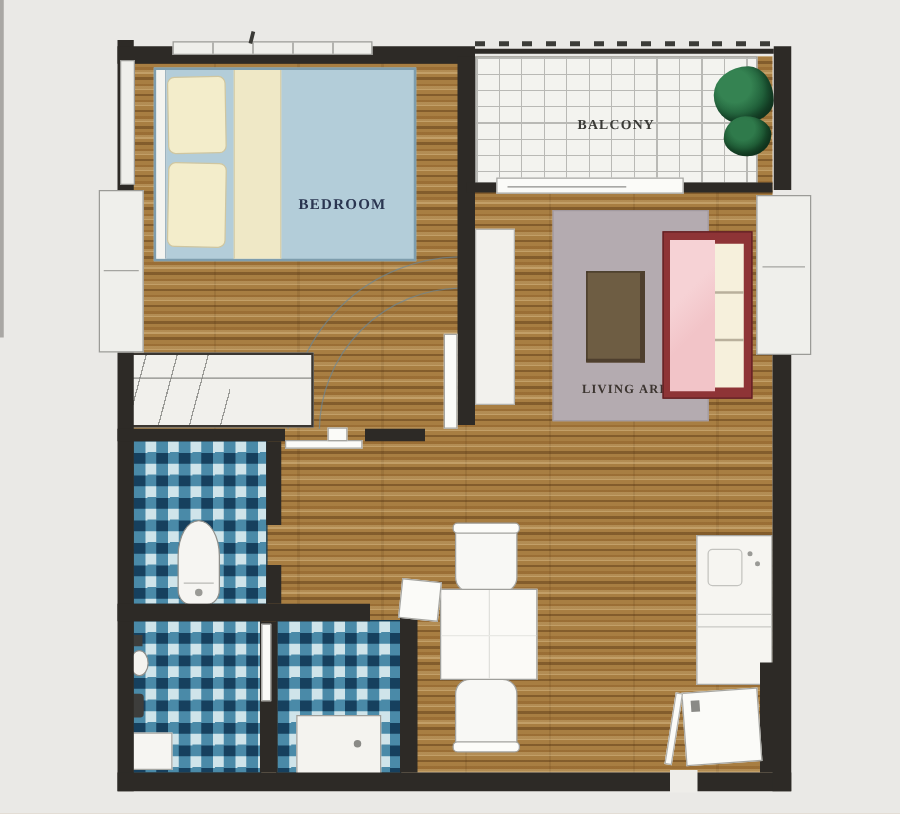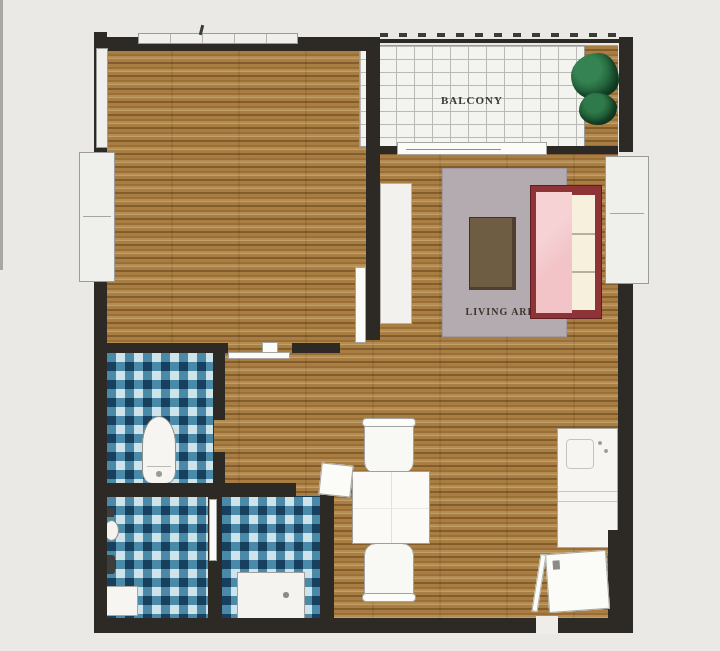--- a/index.html
+++ b/index.html
@@ -29,28 +29,43 @@
 </style>
 </head>
 <body>
 
 <div class="canvas">
 
   <div class="abs" style="left:0;top:0;width:3px;height:270px;background:#a9a7a4;"></div>
 
   <div class="abs wood" style="left:104px;top:45px;width:514px;height:573px;"></div>
 
-  <div class="abs bgrid" style="left:359px;top:45px;width:226px;height:102px;">
+  <div class="abs bgrid" style="left:380px;top:45px;width:226px;height:102px;">
     <div class="abs label" style="left:0;right:0;top:48px;font-size:11px;color:#3a3a36;">BALCONY</div>
   </div>
   <div class="abs" style="left:571px;top:53px;width:48px;height:46px;border-radius:58% 42% 55% 45% / 50% 60% 40% 50%;background:radial-gradient(circle at 35% 35%, #358352 0 30%, #1d5a36 60%, #123c22 100%);box-shadow:inset -4px -4px 6px rgba(0,0,0,.35);"></div>
   <div class="abs" style="left:579px;top:93px;width:38px;height:32px;border-radius:45% 55% 50% 50% / 55% 45% 55% 45%;background:radial-gradient(circle at 40% 30%, #2f7a4b 0 30%, #1a522f 60%, #113a20 100%);box-shadow:inset -3px -3px 5px rgba(0,0,0,.35);"></div>
   <div class="abs" style="left:380px;top:33px;width:239px;height:4px;background-image:repeating-linear-gradient(90deg,#3c3c38 0 8px,transparent 8px 19px);"></div>
   <div class="abs wall" style="left:378px;top:39px;width:241px;height:4px;"></div>
 
+  <div class="abs" style="left:104px;top:51px;width:262px;height:292px;overflow:hidden;">
+
+    <div class="abs arc" style="left:126px;top:154px;width:280px;height:280px;"></div>
+    <div class="abs arc" style="left:151px;top:179px;width:230px;height:230px;"></div>
+
+    <div class="abs" style="left:19px;top:3px;width:210px;height:155px;background:#b3cdd9;border:2px solid #7e9dad;">
+      <div class="abs" style="left:0;top:0;bottom:0;width:8px;background:#f4f4f0;border-right:1px solid #9fb4bf;"></div>
+      <div class="abs" style="left:9px;top:5px;width:47px;height:62px;background:#f3edcb;border:1px solid #cfc6a0;border-radius:6px;transform:rotate(-1deg);"></div>
+      <div class="abs" style="left:9px;top:74px;width:47px;height:68px;background:#f3edcb;border:1px solid #cfc6a0;border-radius:6px;transform:rotate(1deg);"></div>
+      <div class="abs" style="left:62px;top:0;bottom:0;width:38px;background:#efe8c6;border-left:1px solid #d8d0ac;border-right:1px solid #d8d0ac;"></div>
+    </div>
+
+    <div class="abs" style="left:-1px;top:231px;width:148px;height:60px;background:#f1f0ec;border:2px solid #3a3631;background-image:linear-gradient(#8a8a86,#8a8a86),repeating-linear-gradient(105deg,transparent 0 11px,#9a9a96 11px 12px,transparent 12px 24px);background-size:100% 1px,55% 100%;background-position:0 18px,0 0;background-repeat:no-repeat;"></div>
+    <div class="abs label" style="left:100px;top:105px;width:140px;font-size:12px;color:#2a3550;">BEDROOM</div>
+  </div>
 
   <div class="abs" style="left:442px;top:168px;width:125px;height:169px;background:#b4abb0;border:1px solid #a29aa0;">
     <div class="abs label" style="left:0;right:0;bottom:19px;font-size:10px;color:#3c3530;">LIVING AREA</div>
     <div class="abs" style="left:26px;top:48px;width:47px;height:73px;background:#6e5d43;border:1px solid #3f3322;border-right:4px solid #4e3f2e;border-bottom:3px solid #4e3f2e;"></div>
   </div>
   <div class="abs" style="left:530px;top:185px;width:72px;height:134px;background:#8e3436;border:1px solid #5e1f22;">
     <div class="abs" style="left:5px;top:6px;width:36px;height:121px;background:linear-gradient(135deg,#f6d2d5 0 35%,#f2c4c8 60%);"></div>
     <div class="abs" style="left:41px;top:9px;width:23px;height:115px;background:#f6f0dc;">
       <div class="abs cushline" style="left:0;right:0;top:38px;height:2px;"></div>
       <div class="abs cushline" style="left:0;right:0;top:76px;height:2px;"></div>

